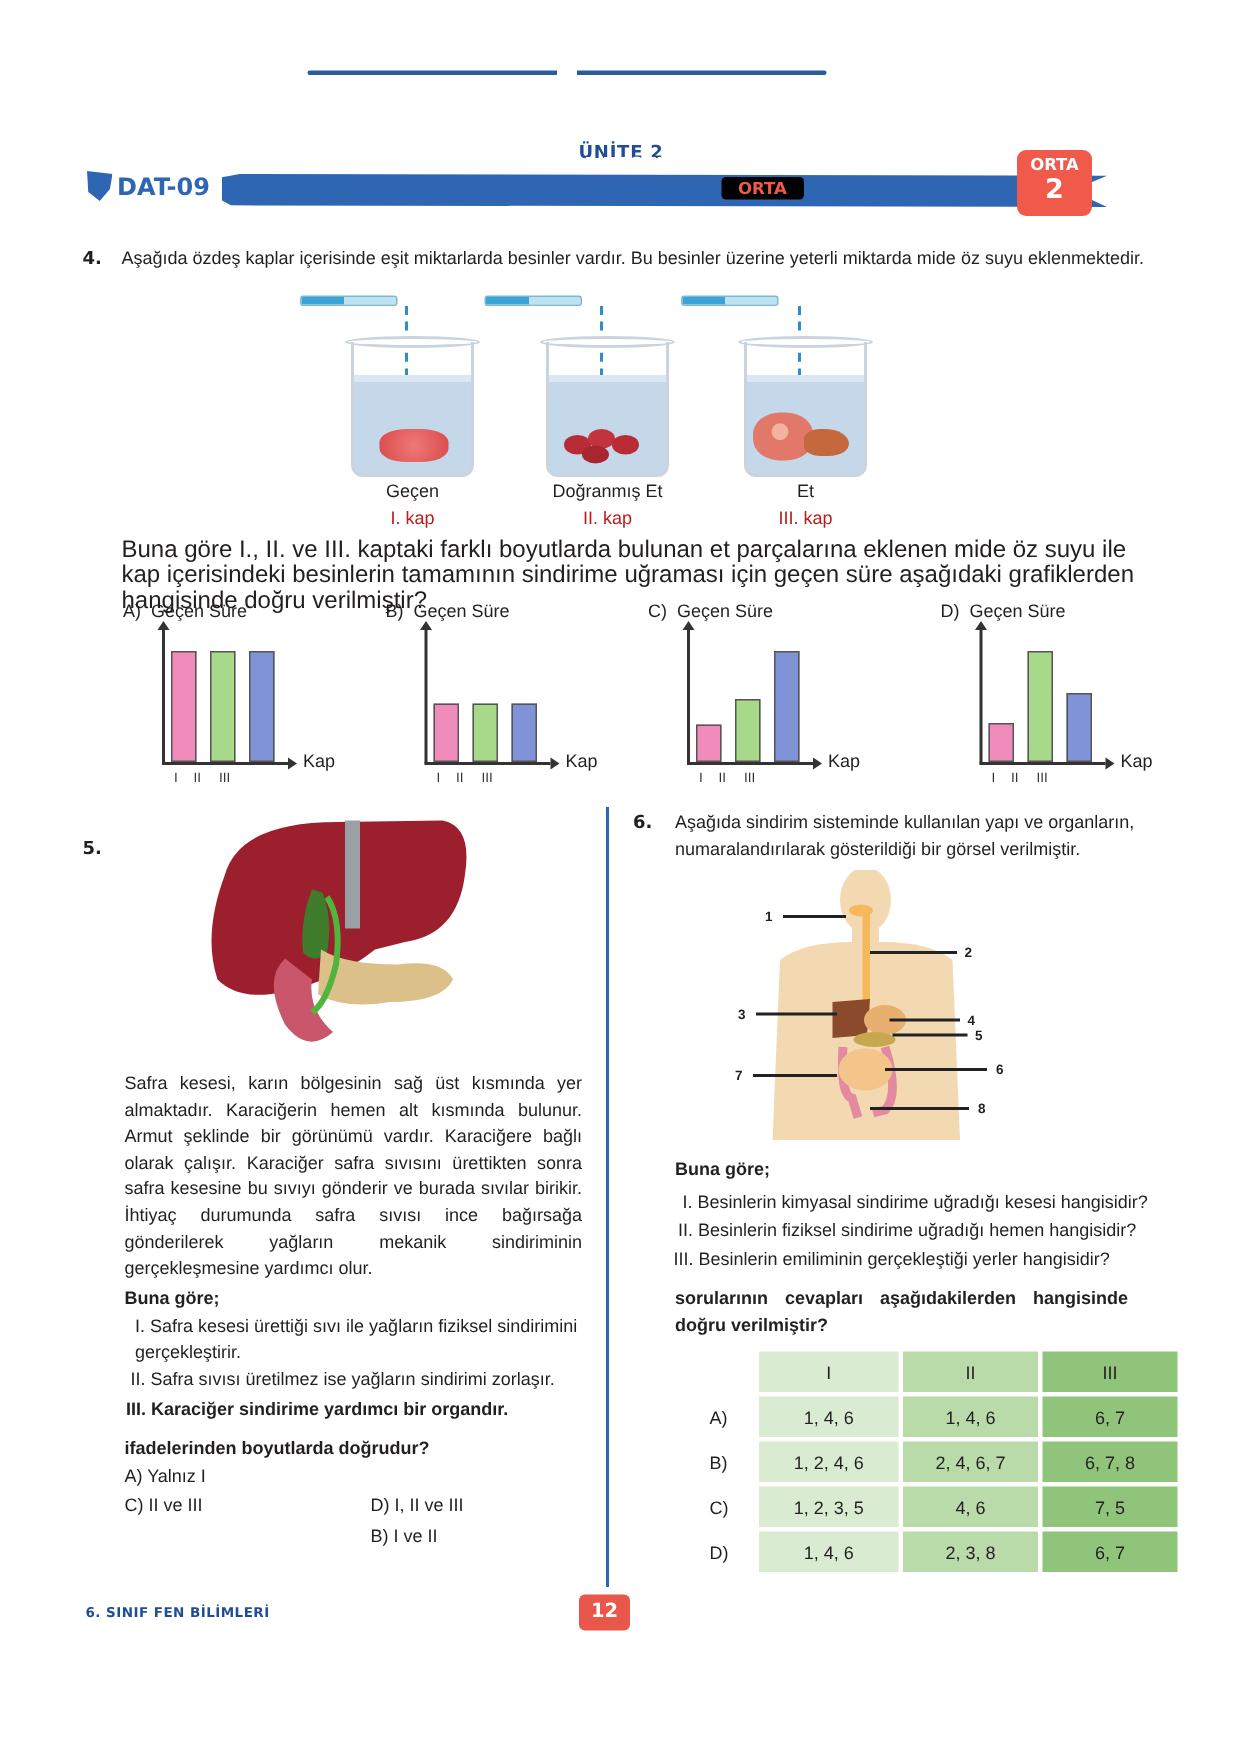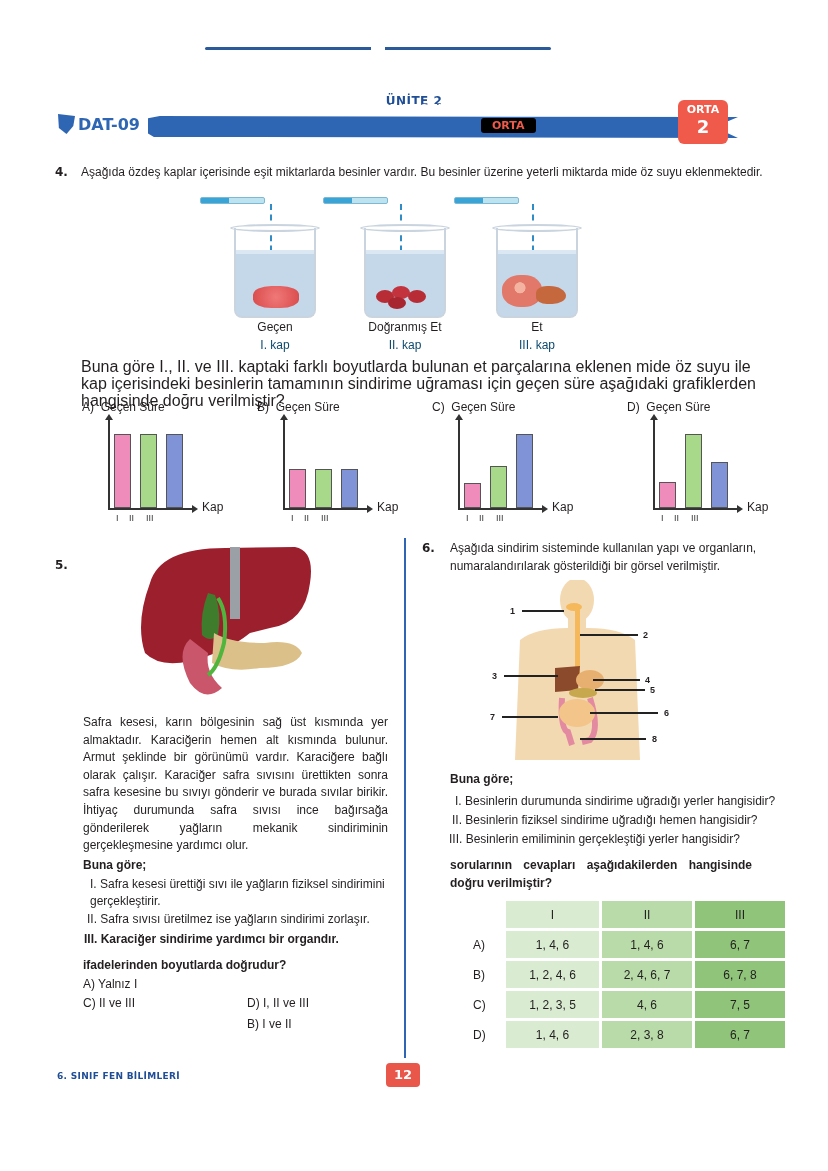--- a/index.html
+++ b/index.html
@@ -34,21 +34,21 @@
 
   .beakers { position: absolute; left: 200px; top: 190px; width: 400px; height: 170px; }
   .beaker { position: absolute; top: 0; width: 130px; height: 170px; }
   .pipette { position: absolute; top: 7px; left: 0; width: 65px; height: 7px; background: linear-gradient(90deg, #3aa4d6 0 45%, #bde3f1 45%); border: 1px solid #7db9d3; border-radius: 2px; }
   .drip { position: absolute; top: 14px; left: 70px; width: 0; height: 58px; border-left: 2px dashed #2f8cc7; }
   .glass { position: absolute; top: 38px; left: 34px; width: 82px; height: 90px; border: 2px solid #c9d4df; border-top: none; border-radius: 0 0 8px 8px;
     background: linear-gradient(180deg, transparent 0 25%, #dbe7f2 25% 30%, #c5d8ea 30% 100%); }
   .rim { position: absolute; top: 34px; left: 30px; width: 90px; height: 8px; border: 2px solid #c9d4df; border-radius: 50%; background: #fff; }
   .meat { position: absolute; border-radius: 40%; }
   .lab1 { position: absolute; top: 130px; width: 130px; text-align: center; font-size: 12px; left: 10px; }
-  .lab2 { position: absolute; top: 148px; width: 130px; text-align: center; font-size: 12px; color: #0c4a6e; left: 10px; }
+  .lab2 { position: absolute; top: 148px; width: 130px; text-align: center; font-size: 12px; color: #b91c1c; left: 10px; }
 
   .q4b { position: absolute; left: 81px; top: 358px; width: 690px; font-weight: normal; font-size: 16px; line-height: 17px; }
 
   .chart { position: absolute; top: 400px; width: 175px; height: 130px; }
   .chart .cl { position: absolute; left: 0; top: 0; font-size: 12px; }
   .chart .axis-y { position: absolute; left: 26px; top: 18px; width: 1.5px; height: 91px; background: #333; }
   .chart .axis-y::before { content: ""; position: absolute; left: -3px; top: -4px; border: 4px solid transparent; border-bottom: 6px solid #333; border-top: 0; }
   .chart .axis-x { position: absolute; left: 26px; top: 108px; width: 84px; height: 1.5px; background: #333; }
   .chart .axis-x::after { content: ""; position: absolute; right: -6px; top: -3px; border: 4px solid transparent; border-left: 6px solid #333; border-right: 0; }
   .chart .kap { position: absolute; left: 120px; top: 100px; font-size: 12px; }
@@ -266,21 +266,21 @@
   <div class="arrow" style="left:110px;top:132px;width:68px"></div>
   <span class="nlabel" style="left:10px;top:132px">7</span>
   <div class="arrow" style="left:22px;top:136px;width:56px"></div>
   <span class="nlabel" style="left:172px;top:154px">8</span>
   <div class="arrow" style="left:100px;top:158px;width:66px"></div>
 </div>
 
 <div class="q6bg">Buna göre;</div>
 <div class="stmt" style="left:455px;top:793px;">
   <span>I.</span>
-  <span>Besinlerin durumunda sindirime uğradığı yerler hangisidir?</span>
+  <span>Besinlerin kimyasal sindirime uğradığı kesesi hangisidir?</span>
 </div>
 <div class="stmt" style="left:452px;top:812px;">
   <span>II.</span>
   <span>Besinlerin fiziksel sindirime uğradığı hemen hangisidir?</span>
 </div>
 <div class="stmt" style="left:449px;top:831px;">
   <span>III.</span>
   <span>Besinlerin emiliminin gerçekleştiği yerler hangisidir?</span>
 </div>
 <div class="q6ask">sorularının cevapları aşağıdakilerden hangisinde doğru verilmiştir?</div>

